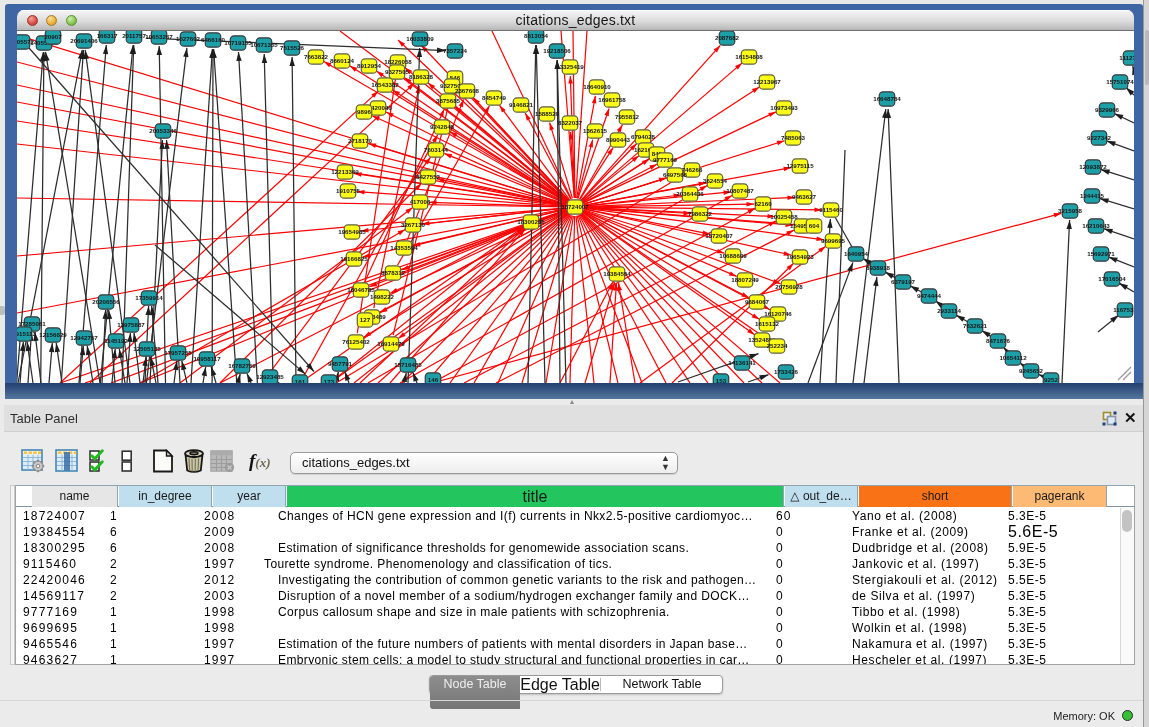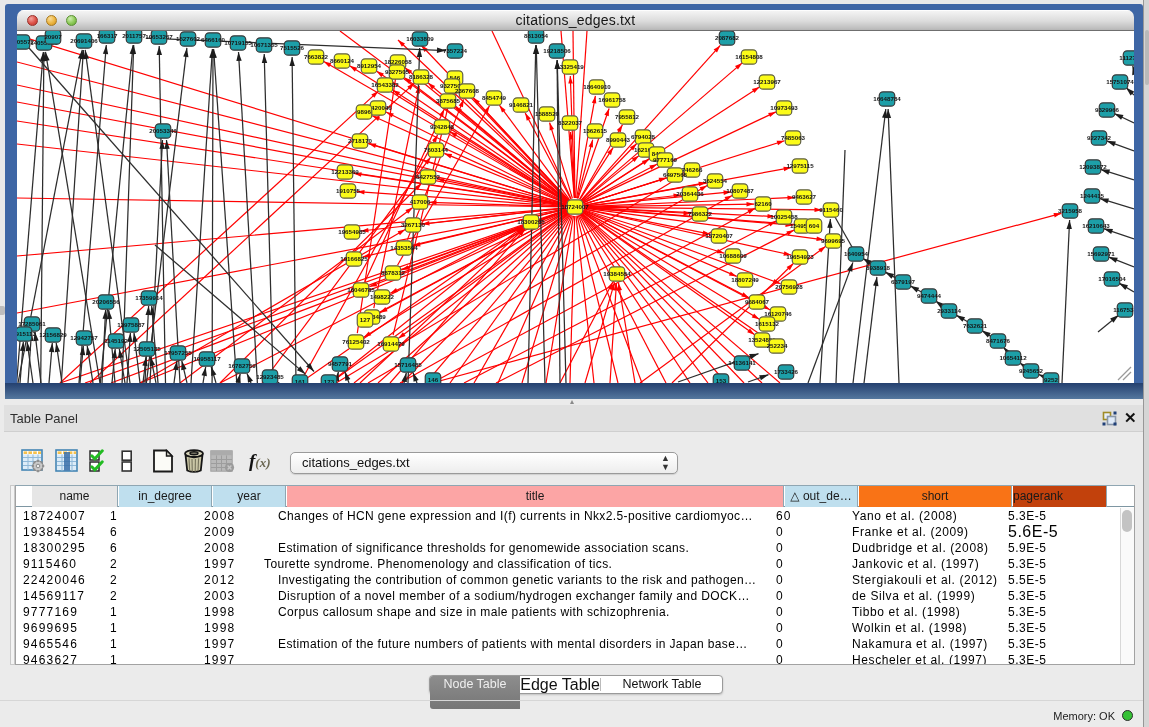--- a/index.html
+++ b/index.html
@@ -832,24 +832,24 @@
   <div class="abs" style="left:11px;top:0;height:20px;line-height:20px;font-size:13px;color:#111">citations_edges.txt</div>
   <div class="abs" style="right:7px;top:1px;font-size:9px;color:#333;line-height:9px">▲<br>▼</div>
 </div>
 
 <div class="abs" style="left:15px;top:485px;width:1120px;height:180px;background:#fff;border:1px solid #a2a2a2;border-top:1px solid #8fa6b2"></div>
 <div class="abs" style="left:10px;top:485px;width:5px;height:180px;background:#f4f4f4;border:1px solid #c9c9c9"></div>
 <div class="abs" style="left:16px;top:486px;width:1118px;height:21px;border-bottom:1px solid #7e96a2">
     <div style="position:absolute;left:16px;top:0;width:86px;height:21px;background:#e6e6e6;border-right:1px solid #8fa6b2;text-align:center;line-height:21px;font-size:12px;color:#1a1a1a">name</div>
     <div style="position:absolute;left:103px;top:0;width:93px;height:21px;background:#bfdfee;border-right:1px solid #8fa6b2;text-align:center;line-height:21px;font-size:12px;color:#1a1a1a">in_degree</div>
     <div style="position:absolute;left:197px;top:0;width:73px;height:21px;background:#bfdfee;border-right:1px solid #8fa6b2;text-align:center;line-height:21px;font-size:12px;color:#1a1a1a">year</div>
-    <div style="position:absolute;left:271px;top:0;width:497px;height:21px;background:#fca5a5;border-right:1px solid #8fa6b2;text-align:center;line-height:21px;font-size:12px;color:#1a1a1a">title</div>
+    <div style="position:absolute;left:271px;top:0;width:497px;height:21px;background:#22c55e;border-right:1px solid #8fa6b2;text-align:center;line-height:21px;font-size:16px;color:#1a1a1a">title</div>
     <div style="position:absolute;left:769px;top:0;width:73px;height:21px;background:#bfdfee;border-right:1px solid #8fa6b2;text-align:center;line-height:21px;font-size:12px;color:#1a1a1a">△ out_de…</div>
     <div style="position:absolute;left:843px;top:0;width:153px;height:21px;background:#f97316;border-right:1px solid #8fa6b2;text-align:center;line-height:21px;font-size:12px;color:#1a1a1a">short</div>
-    <div style="position:absolute;left:997px;top:0;width:94px;height:21px;background:#c2410c;border-right:1px solid #8fa6b2;text-align:left;line-height:21px;font-size:12px;color:#1a1a1a">pagerank</div>
+    <div style="position:absolute;left:997px;top:0;width:94px;height:21px;background:#fdba74;border-right:1px solid #8fa6b2;text-align:center;line-height:21px;font-size:12px;color:#1a1a1a">pagerank</div>
   </div>
 <div class="abs" style="left:16px;top:508px;width:1118px;height:156px;overflow:hidden">
     <div style="position:absolute;left:7px;top:0px;height:16px;line-height:16px;font-size:12px;color:#000;white-space:nowrap;letter-spacing:1.2px">18724007</div>
     <div style="position:absolute;left:94px;top:0px;height:16px;line-height:16px;font-size:12px;color:#000;white-space:nowrap;letter-spacing:1.2px">1</div>
     <div style="position:absolute;left:188px;top:0px;height:16px;line-height:16px;font-size:12px;color:#000;white-space:nowrap;letter-spacing:1.2px">2008</div>
     <div style="position:absolute;left:262px;top:0px;height:16px;line-height:16px;font-size:12px;color:#000;white-space:nowrap;letter-spacing:0.38px">Changes of HCN gene expression and I(f) currents in Nkx2.5-positive cardiomyoc…</div>
     <div style="position:absolute;left:760px;top:0px;height:16px;line-height:16px;font-size:12px;color:#000;white-space:nowrap;letter-spacing:1.2px">60</div>
     <div style="position:absolute;left:836px;top:0px;height:16px;line-height:16px;font-size:12px;color:#000;white-space:nowrap;letter-spacing:0.6px">Yano et al. (2008)</div>
     <div style="position:absolute;left:992px;top:0px;height:16px;line-height:16px;font-size:12px;color:#000;white-space:nowrap;letter-spacing:0.5px">5.3E-5</div>
     <div style="position:absolute;left:7px;top:16px;height:16px;line-height:16px;font-size:12px;color:#000;white-space:nowrap;letter-spacing:1.2px">19384554</div>
@@ -877,21 +877,21 @@
     <div style="position:absolute;left:188px;top:64px;height:16px;line-height:16px;font-size:12px;color:#000;white-space:nowrap;letter-spacing:1.2px">2012</div>
     <div style="position:absolute;left:262px;top:64px;height:16px;line-height:16px;font-size:12px;color:#000;white-space:nowrap;letter-spacing:0.38px">Investigating the contribution of common genetic variants to the risk and pathogen…</div>
     <div style="position:absolute;left:760px;top:64px;height:16px;line-height:16px;font-size:12px;color:#000;white-space:nowrap;letter-spacing:1.2px">0</div>
     <div style="position:absolute;left:836px;top:64px;height:16px;line-height:16px;font-size:12px;color:#000;white-space:nowrap;letter-spacing:0.6px">Stergiakouli et al. (2012)</div>
     <div style="position:absolute;left:992px;top:64px;height:16px;line-height:16px;font-size:12px;color:#000;white-space:nowrap;letter-spacing:0.5px">5.5E-5</div>
     <div style="position:absolute;left:7px;top:80px;height:16px;line-height:16px;font-size:12px;color:#000;white-space:nowrap;letter-spacing:1.2px">14569117</div>
     <div style="position:absolute;left:94px;top:80px;height:16px;line-height:16px;font-size:12px;color:#000;white-space:nowrap;letter-spacing:1.2px">2</div>
     <div style="position:absolute;left:188px;top:80px;height:16px;line-height:16px;font-size:12px;color:#000;white-space:nowrap;letter-spacing:1.2px">2003</div>
     <div style="position:absolute;left:262px;top:80px;height:16px;line-height:16px;font-size:12px;color:#000;white-space:nowrap;letter-spacing:0.38px">Disruption of a novel member of a sodium/hydrogen exchanger family and DOCK…</div>
     <div style="position:absolute;left:760px;top:80px;height:16px;line-height:16px;font-size:12px;color:#000;white-space:nowrap;letter-spacing:1.2px">0</div>
-    <div style="position:absolute;left:836px;top:80px;height:16px;line-height:16px;font-size:12px;color:#000;white-space:nowrap;letter-spacing:0.6px">de Silva et al. (1999)</div>
+    <div style="position:absolute;left:836px;top:80px;height:16px;line-height:16px;font-size:12px;color:#000;white-space:nowrap;letter-spacing:0.6px">de Silva et al. (1997)</div>
     <div style="position:absolute;left:992px;top:80px;height:16px;line-height:16px;font-size:12px;color:#000;white-space:nowrap;letter-spacing:0.5px">5.3E-5</div>
     <div style="position:absolute;left:7px;top:96px;height:16px;line-height:16px;font-size:12px;color:#000;white-space:nowrap;letter-spacing:1.2px">9777169</div>
     <div style="position:absolute;left:94px;top:96px;height:16px;line-height:16px;font-size:12px;color:#000;white-space:nowrap;letter-spacing:1.2px">1</div>
     <div style="position:absolute;left:188px;top:96px;height:16px;line-height:16px;font-size:12px;color:#000;white-space:nowrap;letter-spacing:1.2px">1998</div>
     <div style="position:absolute;left:262px;top:96px;height:16px;line-height:16px;font-size:12px;color:#000;white-space:nowrap;letter-spacing:0.38px">Corpus callosum shape and size in male patients with schizophrenia.</div>
     <div style="position:absolute;left:760px;top:96px;height:16px;line-height:16px;font-size:12px;color:#000;white-space:nowrap;letter-spacing:1.2px">0</div>
     <div style="position:absolute;left:836px;top:96px;height:16px;line-height:16px;font-size:12px;color:#000;white-space:nowrap;letter-spacing:0.6px">Tibbo et al. (1998)</div>
     <div style="position:absolute;left:992px;top:96px;height:16px;line-height:16px;font-size:12px;color:#000;white-space:nowrap;letter-spacing:0.5px">5.3E-5</div>
     <div style="position:absolute;left:7px;top:112px;height:16px;line-height:16px;font-size:12px;color:#000;white-space:nowrap;letter-spacing:1.2px">9699695</div>
     <div style="position:absolute;left:94px;top:112px;height:16px;line-height:16px;font-size:12px;color:#000;white-space:nowrap;letter-spacing:1.2px">1</div>
@@ -902,20 +902,21 @@
     <div style="position:absolute;left:7px;top:128px;height:16px;line-height:16px;font-size:12px;color:#000;white-space:nowrap;letter-spacing:1.2px">9465546</div>
     <div style="position:absolute;left:94px;top:128px;height:16px;line-height:16px;font-size:12px;color:#000;white-space:nowrap;letter-spacing:1.2px">1</div>
     <div style="position:absolute;left:188px;top:128px;height:16px;line-height:16px;font-size:12px;color:#000;white-space:nowrap;letter-spacing:1.2px">1997</div>
     <div style="position:absolute;left:262px;top:128px;height:16px;line-height:16px;font-size:12px;color:#000;white-space:nowrap;letter-spacing:0.38px">Estimation of the future numbers of patients with mental disorders in Japan base…</div>
     <div style="position:absolute;left:760px;top:128px;height:16px;line-height:16px;font-size:12px;color:#000;white-space:nowrap;letter-spacing:1.2px">0</div>
     <div style="position:absolute;left:836px;top:128px;height:16px;line-height:16px;font-size:12px;color:#000;white-space:nowrap;letter-spacing:0.6px">Nakamura et al. (1997)</div>
     <div style="position:absolute;left:992px;top:128px;height:16px;line-height:16px;font-size:12px;color:#000;white-space:nowrap;letter-spacing:0.5px">5.3E-5</div>
     <div style="position:absolute;left:7px;top:144px;height:16px;line-height:16px;font-size:12px;color:#000;white-space:nowrap;letter-spacing:1.2px">9463627</div>
     <div style="position:absolute;left:94px;top:144px;height:16px;line-height:16px;font-size:12px;color:#000;white-space:nowrap;letter-spacing:1.2px">1</div>
     <div style="position:absolute;left:188px;top:144px;height:16px;line-height:16px;font-size:12px;color:#000;white-space:nowrap;letter-spacing:1.2px">1997</div>
+    <div style="position:absolute;left:262px;top:144px;height:16px;line-height:16px;font-size:12px;color:#000;white-space:nowrap;letter-spacing:0.38px">Embryonic stem cells: a model to study structural and functional properties in car…</div>
     <div style="position:absolute;left:760px;top:144px;height:16px;line-height:16px;font-size:12px;color:#000;white-space:nowrap;letter-spacing:1.2px">0</div>
     <div style="position:absolute;left:836px;top:144px;height:16px;line-height:16px;font-size:12px;color:#000;white-space:nowrap;letter-spacing:0.6px">Hescheler et al. (1997)</div>
     <div style="position:absolute;left:992px;top:144px;height:16px;line-height:16px;font-size:12px;color:#000;white-space:nowrap;letter-spacing:0.5px">5.3E-5</div>
   </div>
 
 <div class="abs" style="left:1120px;top:508px;width:14px;height:156px;background:#fafafa;border-left:1px solid #d8d8d8"></div>
 <div class="abs" style="left:1122px;top:510px;width:10px;height:22px;background:#c3c3c3;border-radius:5px"></div>
 
 <div class="abs" style="left:429px;top:675px;width:294px;height:19px;border:1px solid #9a9a9a;border-radius:4px;background:#fff;box-shadow:0 1px 2px rgba(0,0,0,.18)">
   <div class="abs" style="left:0;top:0;width:90px;height:33px;background:linear-gradient(#8d8d8d,#767676);border-radius:3px 0 0 3px;color:#efefef;text-align:center;line-height:17px;font-size:12.5px">Node Table</div>

